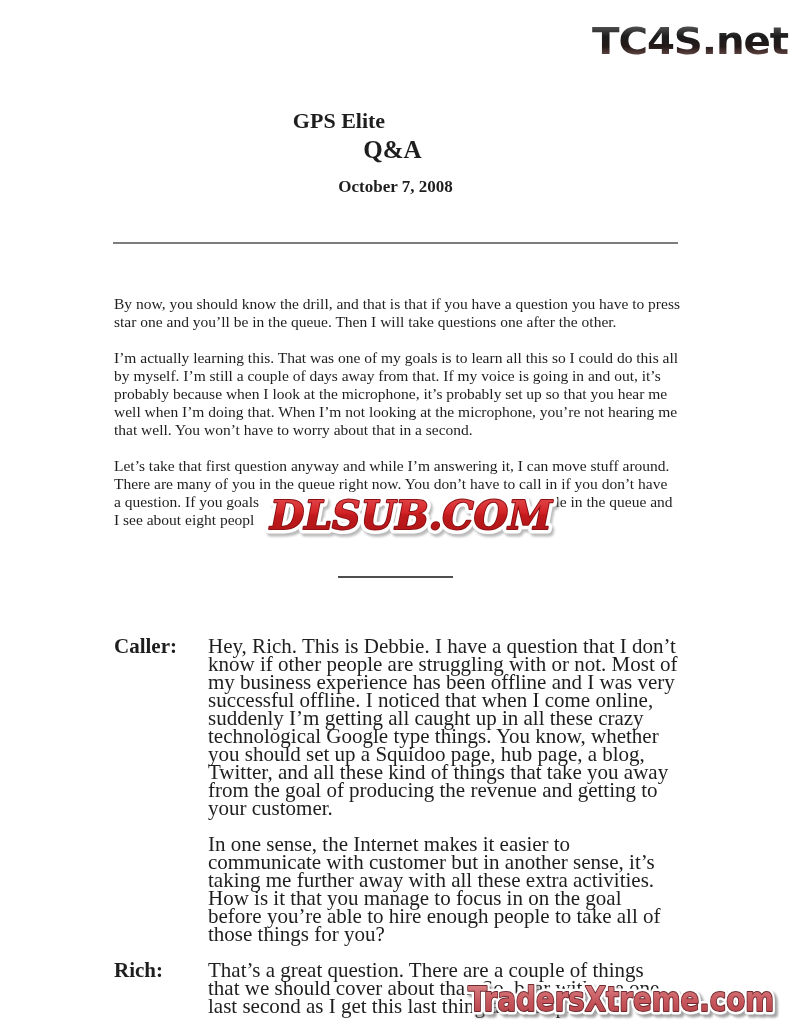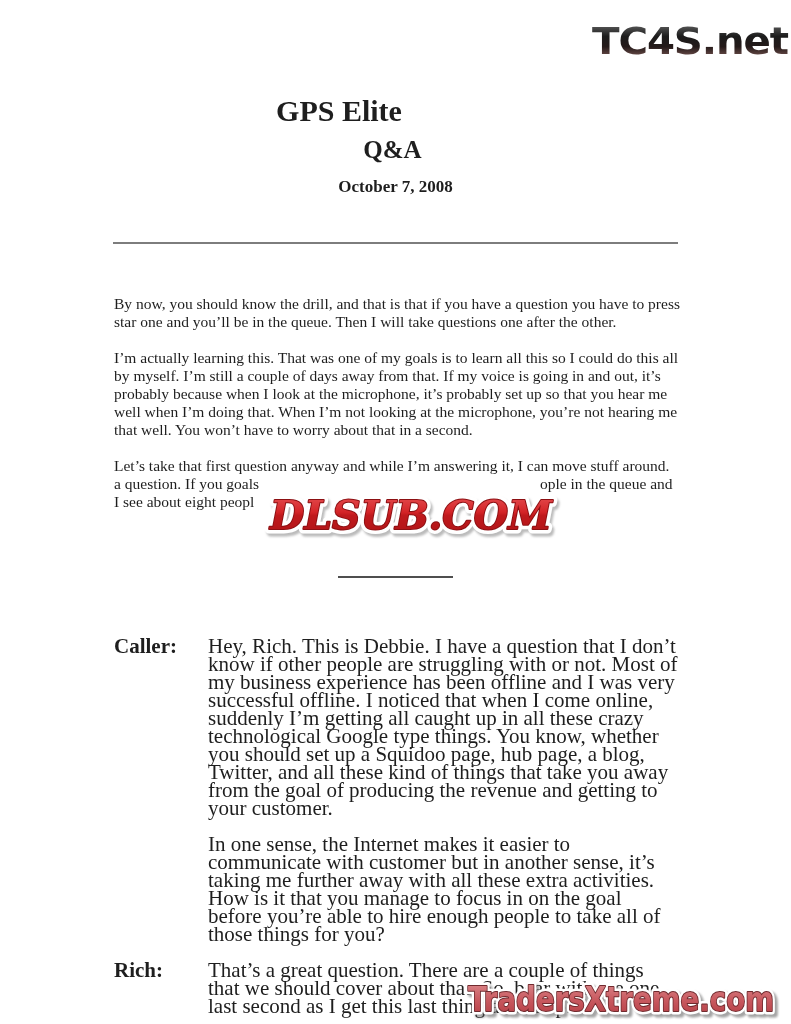--- a/index.html
+++ b/index.html
@@ -21,22 +21,22 @@
   .watermark {
     position: absolute; left: 260px; top: 483px; width: 302px; height: 62px;
     z-index: 5;
     font-style: italic;
   }
   .shadowed { filter: drop-shadow(3px 3px 1px rgba(90,90,90,0.55)); }
   .soft-shadowed { filter: drop-shadow(2px 3px 1px rgba(120,120,120,0.5)); }
 
   
   .doc-title {
-    position: absolute; top: 94px; left: 0; width: 678px;
-    text-align: center; font-size: 30px; font-weight: bold;
+    position: absolute; top: 108px; left: 0; width: 678px;
+    text-align: center; font-size: 22px; font-weight: bold;
   }
   .doc-subtitle {
     position: absolute; top: 136px; left: 0; width: 785px;
     text-align: center; font-size: 25px; font-weight: bold;
   }
   .doc-date {
     position: absolute; top: 177px; left: 0; width: 791px;
     text-align: center; font-size: 17px; font-weight: bold;
   }
   .rule-full {
@@ -90,20 +90,21 @@
   <div class="doc-title">GPS Elite</div>
   <div class="doc-subtitle">Q&amp;A</div>
   <div class="doc-date">October 7, 2008</div>
   <div class="rule-full"></div>
 
   <div class="intro">
     <p>By now, you should know the drill, and that is that if you have a question you have to press star one and you’ll be in the queue. Then I will take questions one after the other.</p>
     <p>I’m actually learning this. That was one of my goals is to learn all this so I could do this all by myself. I’m still a couple of days away from that. If my voice is going in and out, it’s probably because when I look at the microphone, it’s probably set up so that you hear me well when I’m doing that. When I’m not looking at the microphone, you’re not hearing me that well. You won’t have to worry about that in a second.</p>
     <div>
       <div class="line">Let’s take that first question anyway and while I’m answering it, I can move stuff around.</div>
+      <div class="line">There are many of you in the queue right now. You don’t have to call in if you don’t have</div>
       <div class="line">
         <span>a question. If you goals</span>
         <span class="frag-right">ople in the queue and</span>
       </div>
       <div class="line">
         <span>I see about eight peopl</span>
       </div>
     </div>
   </div>
 

